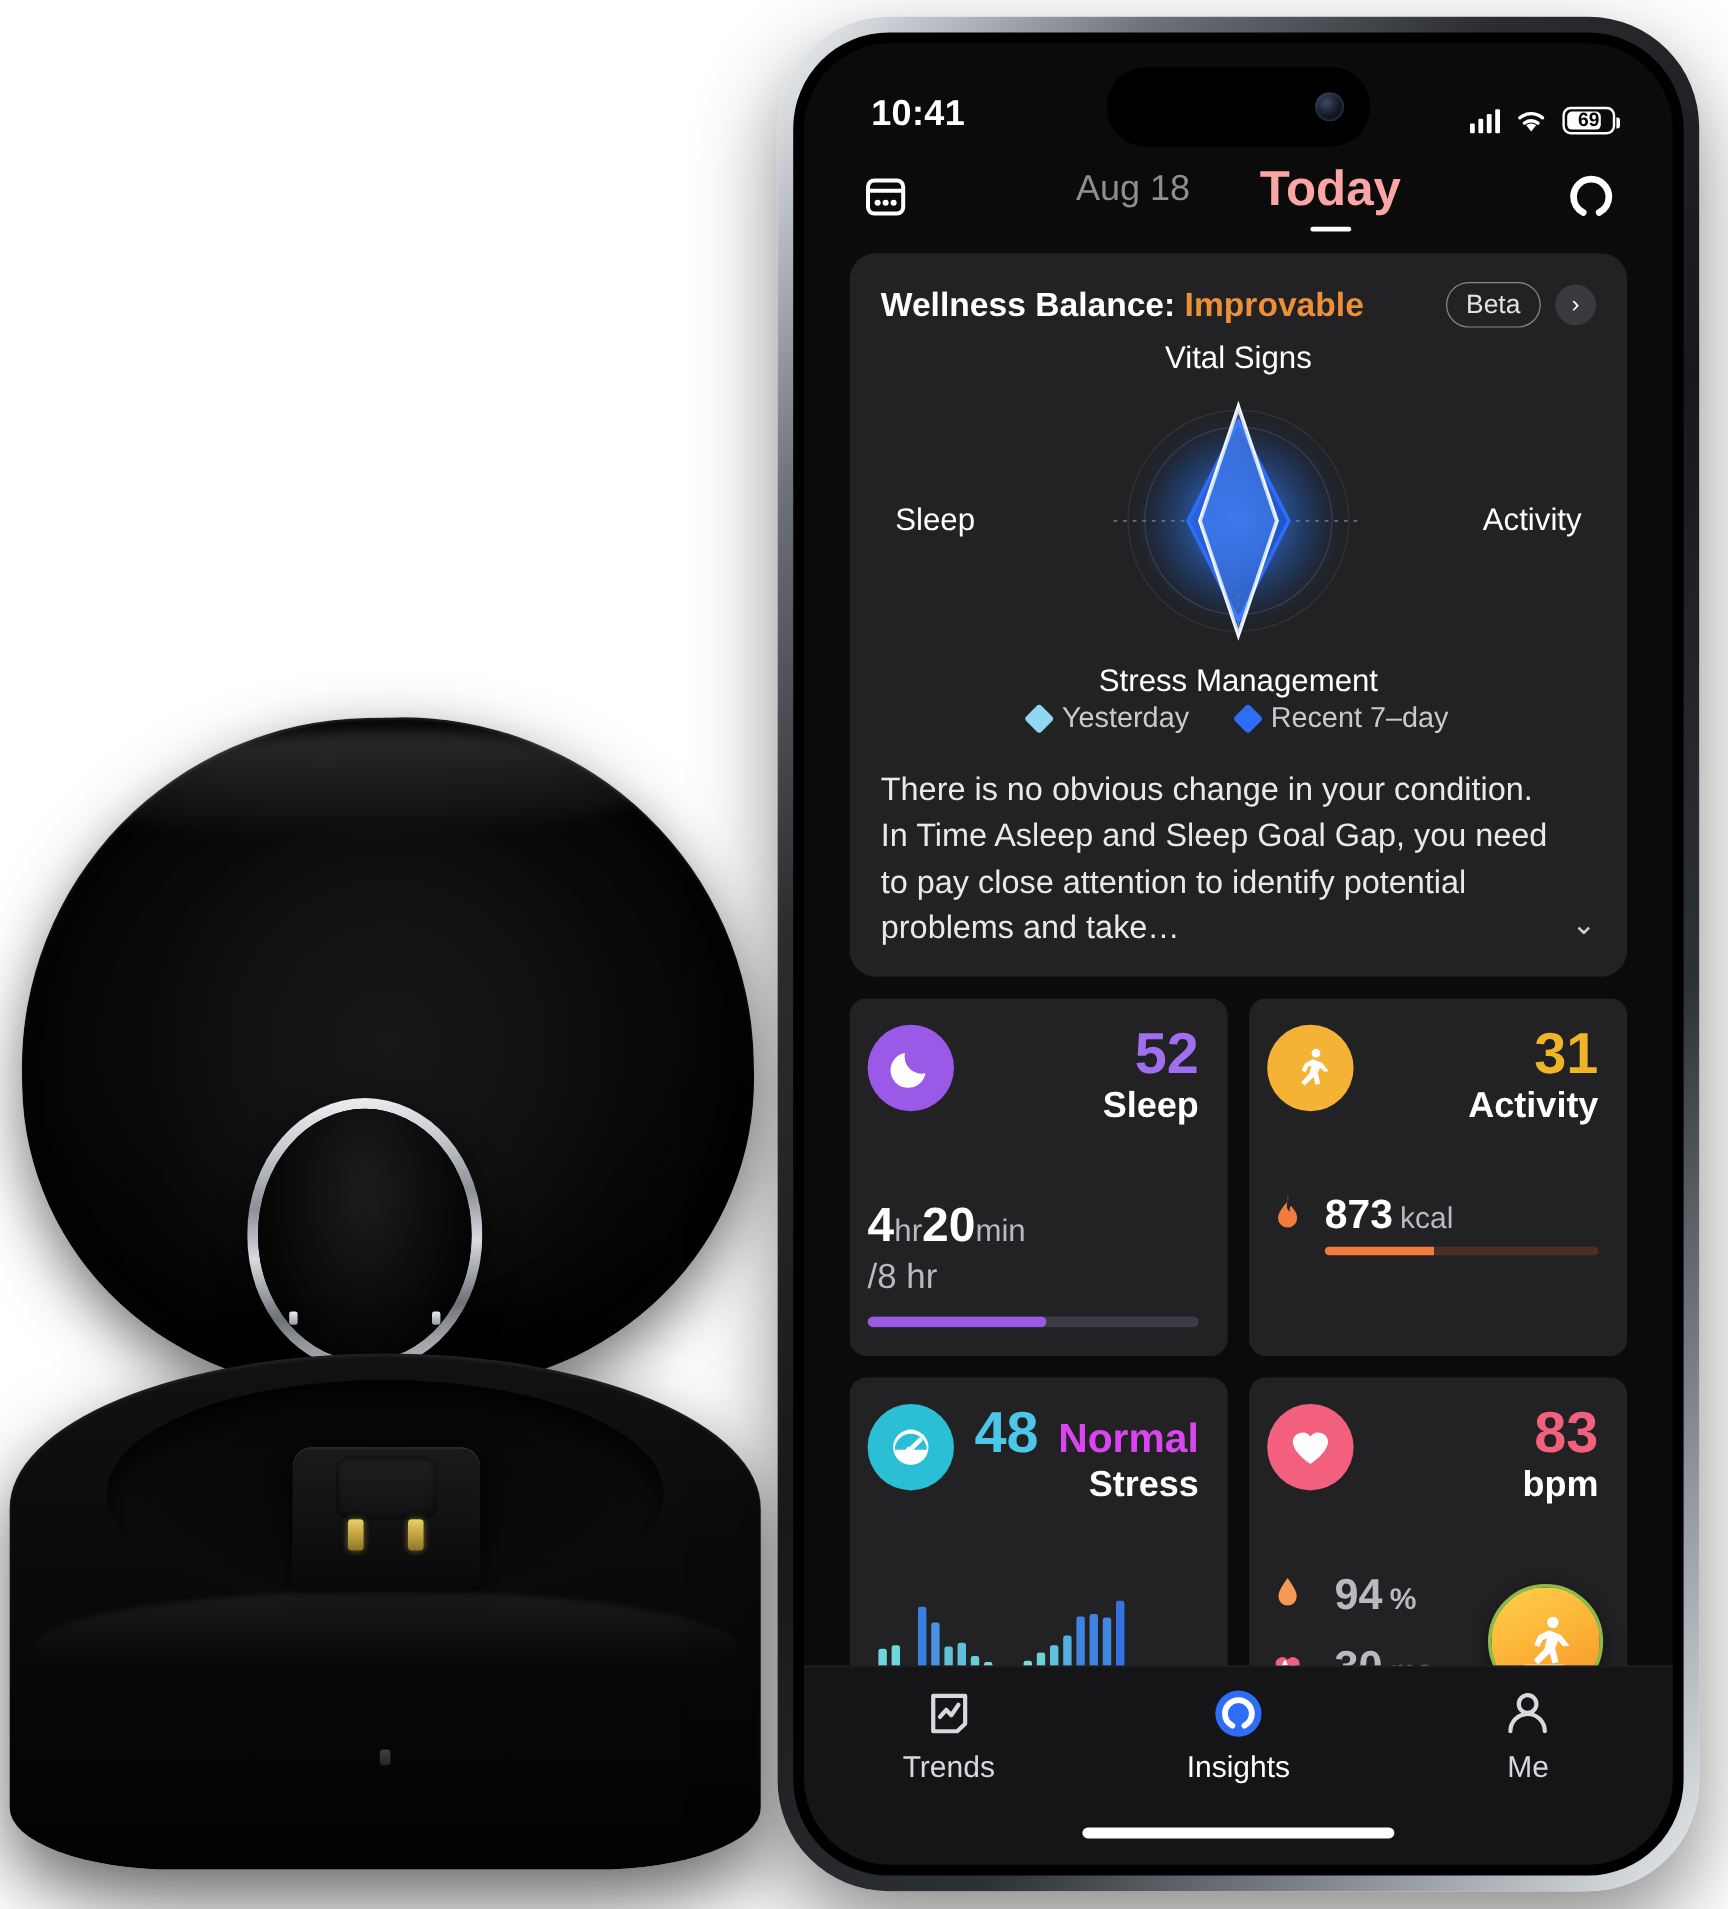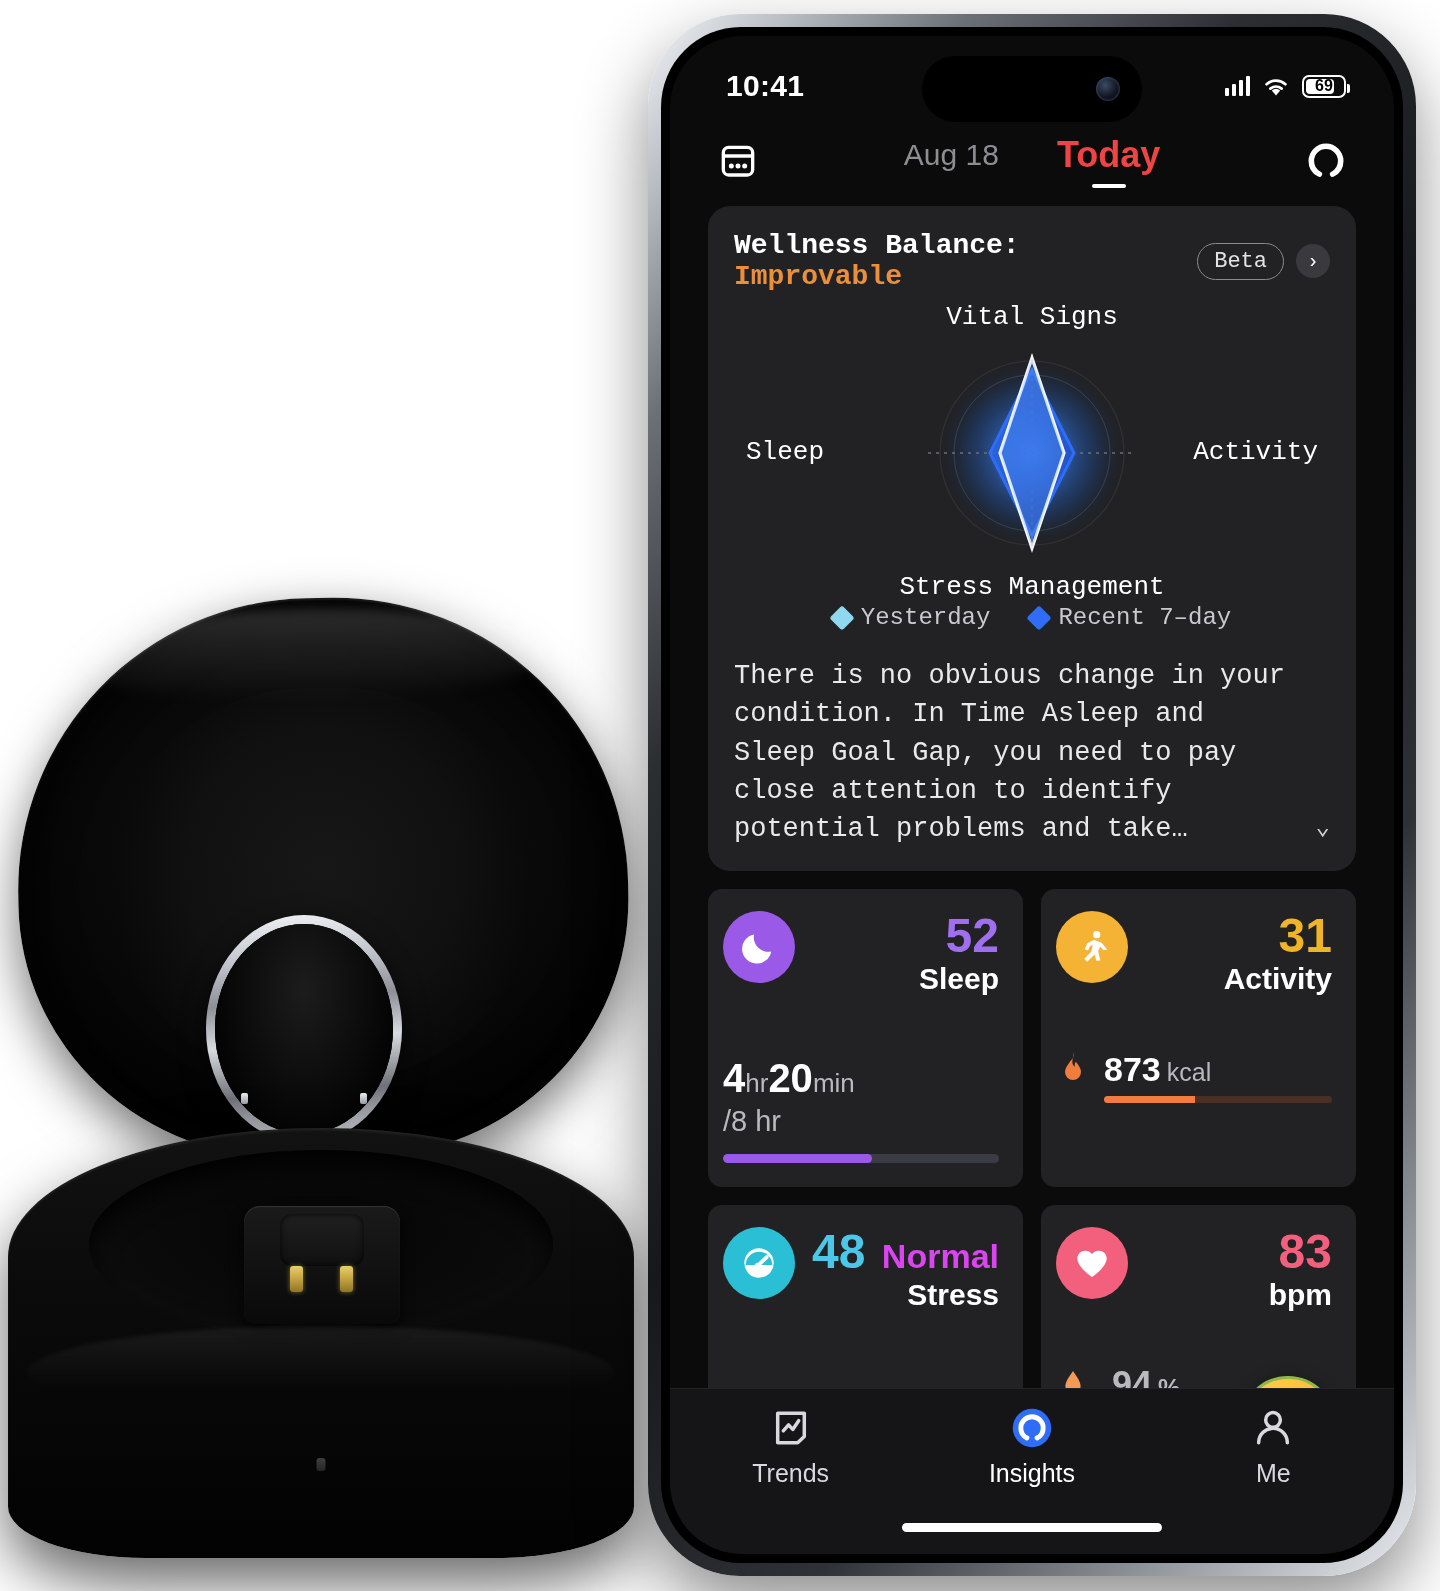--- a/index.html
+++ b/index.html
@@ -120,21 +120,21 @@
   }
   .screen {
     position: relative; width: 100%; height: 100%;
     border-radius: 72px; overflow: hidden;
     background: #0b0b0b;
   }
 
   
   .statusbar {
     position: relative; height: 76px;
-    display: flex; align-items: center; justify-content: space-between;
+    display: flex; align-items: flex-end; justify-content: space-between;
     padding: 24px 48px 0 56px; color: #fff;
   }
   .sb-time { font-size: 30px; font-weight: 600; letter-spacing: .3px; }
   .sb-right { display: flex; align-items: center; gap: 12px; }
   .bars { display: flex; align-items: flex-end; gap: 3px; height: 20px; }
   .bars i { width: 4px; background: #fff; border-radius: 1px; display: block; }
   .bars i:nth-child(1){height:8px}.bars i:nth-child(2){height:12px}
   .bars i:nth-child(3){height:16px}.bars i:nth-child(4){height:20px}
   .batt { position: relative; width: 44px; height: 23px; border: 2px solid #fff; border-radius: 7px;
     display: flex; align-items: center; justify-content: center; }
@@ -153,31 +153,31 @@
     box-shadow: inset 0 0 3px rgba(120,160,255,.5); }
 
   
   .navbar {
     display: flex; align-items: center; padding: 22px 46px 8px 46px; gap: 0;
     color: #fff;
   }
   .icon-btn { width: 44px; height: 44px; display: flex; align-items: center; justify-content: center; }
   .nav-dates { flex: 1; display: flex; align-items: center; justify-content: center; gap: 58px; }
   .nav-date { font-size: 30px; color: #8d8d92; padding-bottom: 12px; }
-  .nav-today { position: relative; font-size: 36px; font-weight: 600; color: #ef4444; padding-bottom: 12px; }
+  .nav-today { position: relative; font-size: 41px; font-weight: 600; color: #fca5a5; padding-bottom: 12px; }
   .nav-today::after { content:""; position:absolute; left:50%; transform:translateX(-50%);
     bottom: 0; width: 34px; height: 4px; background:#fff; border-radius: 2px; }
 
   
   .content { padding: 10px 38px 0 38px; }
 
   .card { background: #222224; border-radius: 22px; }
 
   
-  .wellness { padding: 24px 26px 22px 26px; font-family: Liberation Mono, monospace; }
+  .wellness { padding: 24px 26px 22px 26px; }
   .wb-head { display: flex; align-items: center; gap: 12px; }
   .wb-title { font-size: 28px; font-weight: 600; color: #fff; flex: 1; }
   .wb-title em { font-style: normal; color: #eb8f3a; }
   .beta { border: 1.6px solid #8a8a8f; color: #e3e3e6; font-size: 22px;
     padding: 5px 16px; border-radius: 19px; }
   .chev-round { width: 34px; height: 34px; border-radius: 50%; background: #3a3a3e;
     display:flex; align-items:center; justify-content:center; color:#fff; font-size: 20px; }
 
   .radar-wrap { position: relative; height: 300px; margin-top: 10px; }
   .radar-label { position: absolute; color: #fff; font-size: 26px; white-space: nowrap; }

